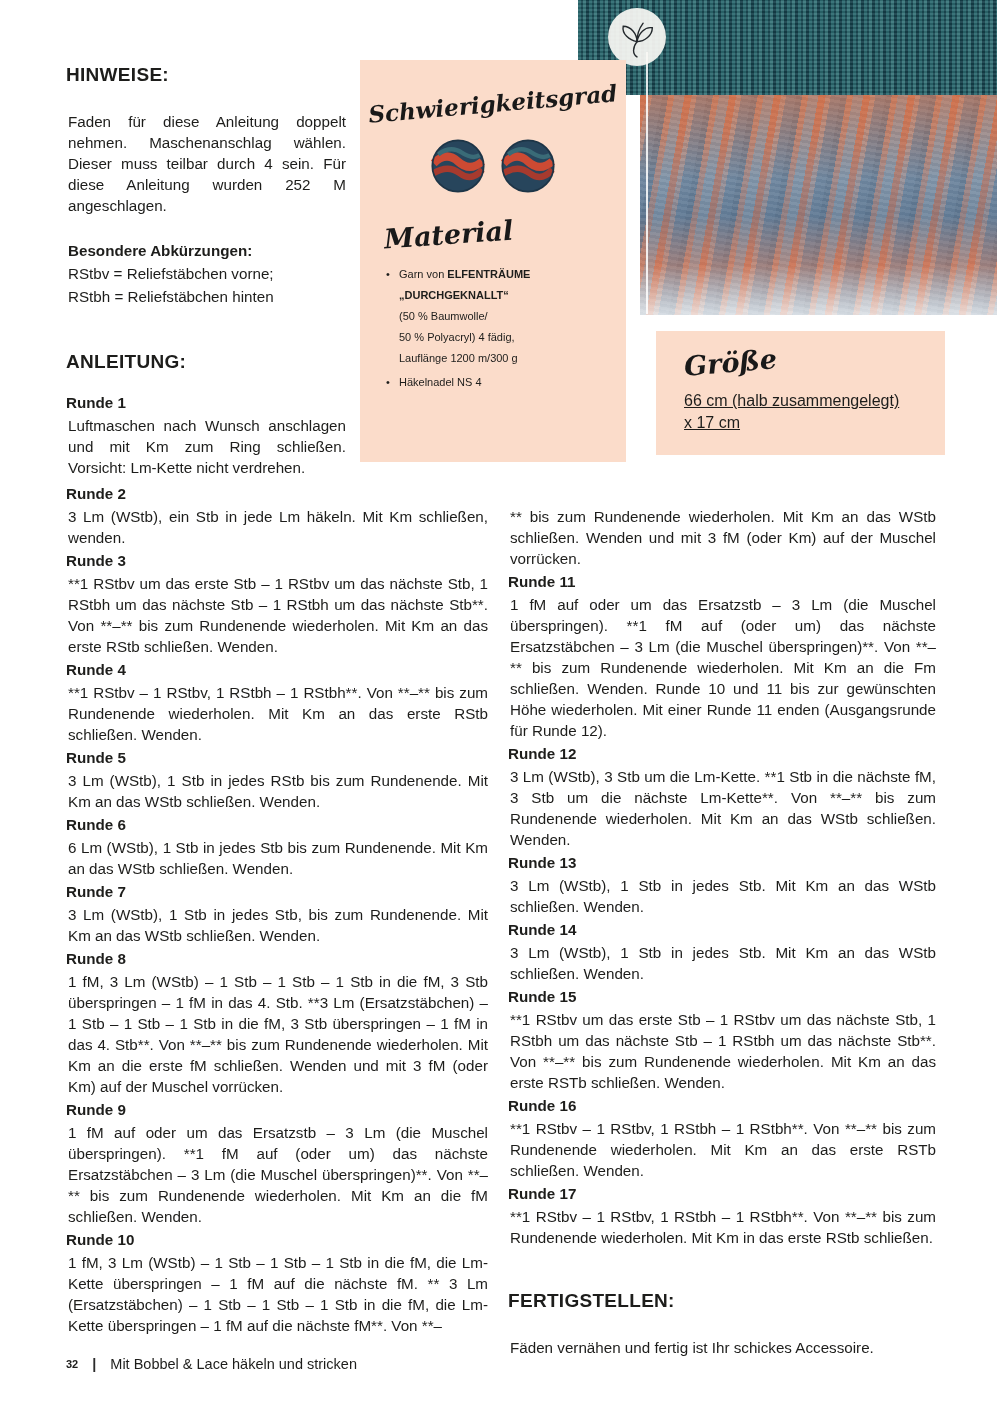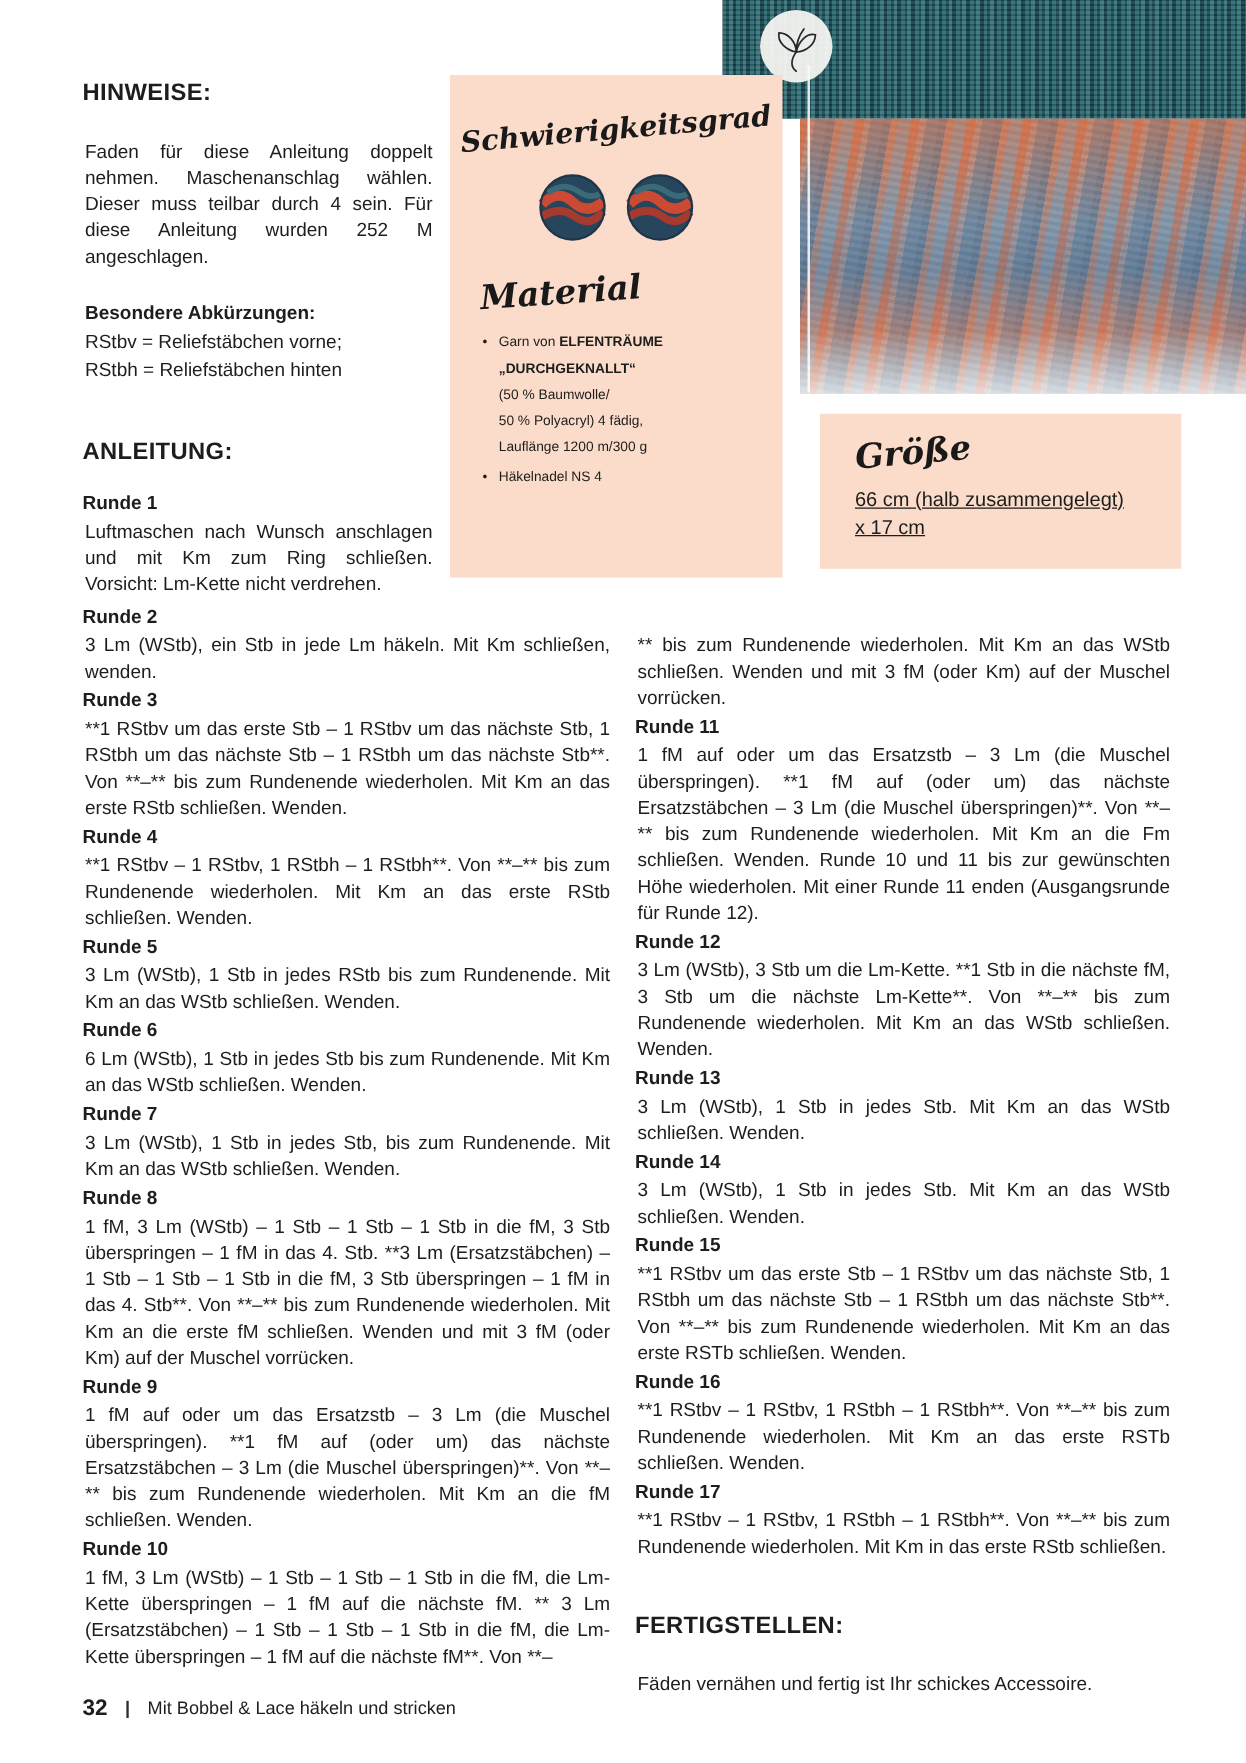--- a/index.html
+++ b/index.html
@@ -78,21 +78,21 @@
     position:absolute;left:656px;top:331px;width:289px;height:124px;
     background:#fbdcca;
   }
   .size-heading{font-size:27px;width:max-content;margin:16px 0 12px 28px;transform:rotate(-5deg);}
   .size-text{font-size:16px;line-height:22px;margin-left:28px;white-space:pre-line;text-decoration:underline;}
   
   .footer{
     position:absolute;left:66px;top:1356px;display:flex;align-items:center;gap:14px;
     font-size:14.5px;color:#1d1d1b;
   }
-  .pagenum{font-weight:bold;font-size:18px;}
+  .pagenum{font-weight:bold;font-size:11px;}
   .sep{font-weight:bold;color:#2b2b2b;}
 </style>
 </head>
 <body>
 
 <div class="page">
 
   <div class="photo">
     <div class="photo-rib"></div>
     <div class="photo-crochet"></div>

